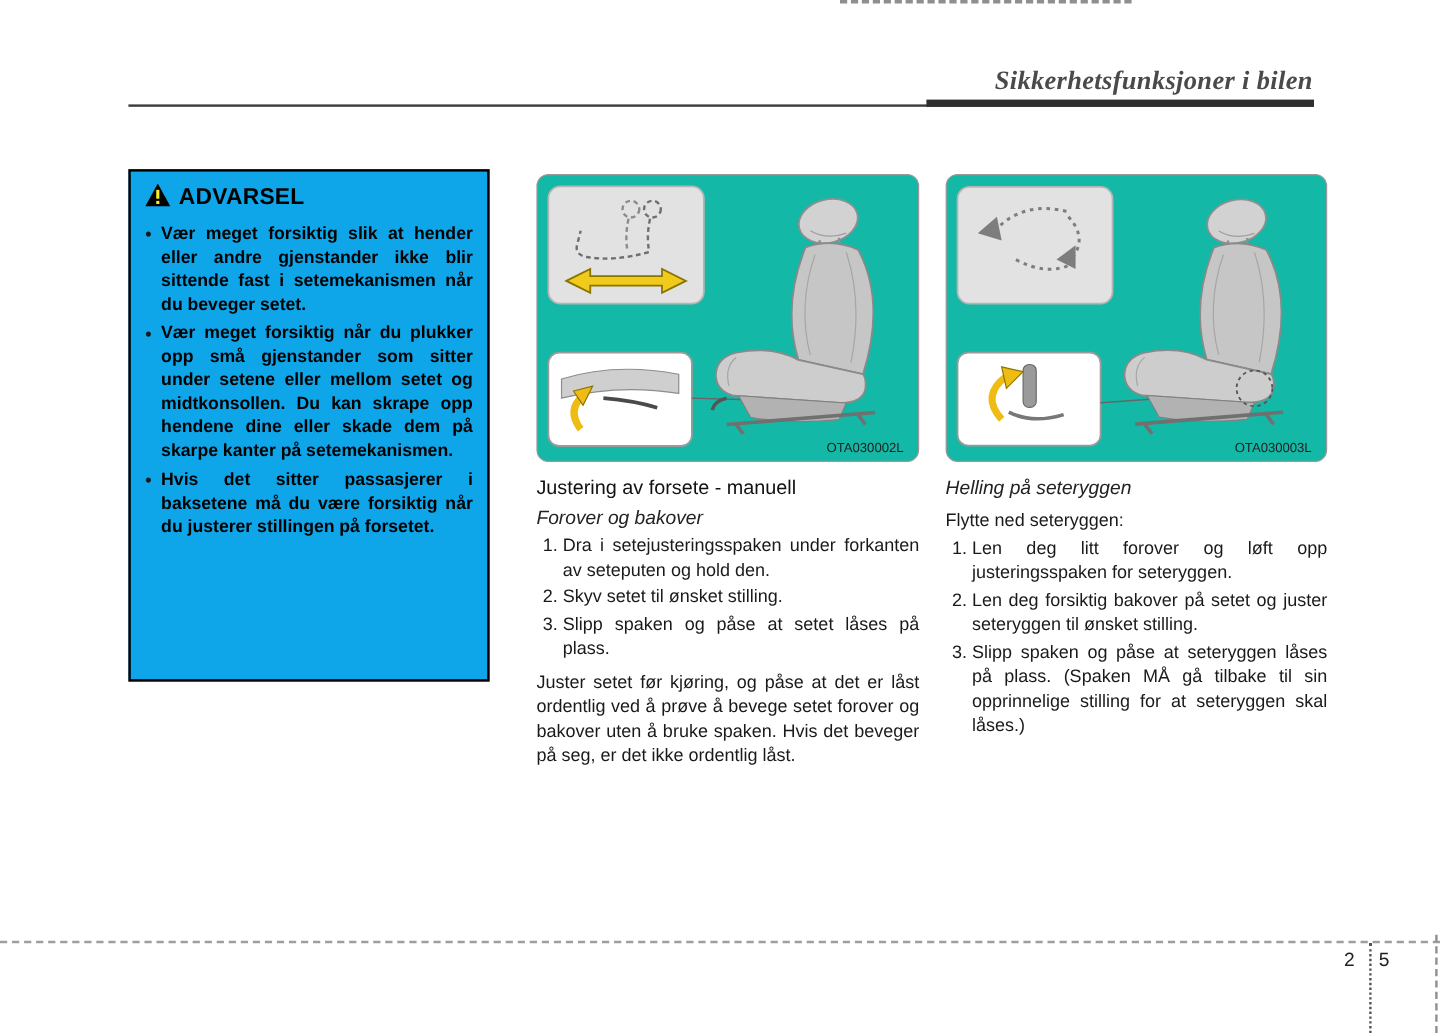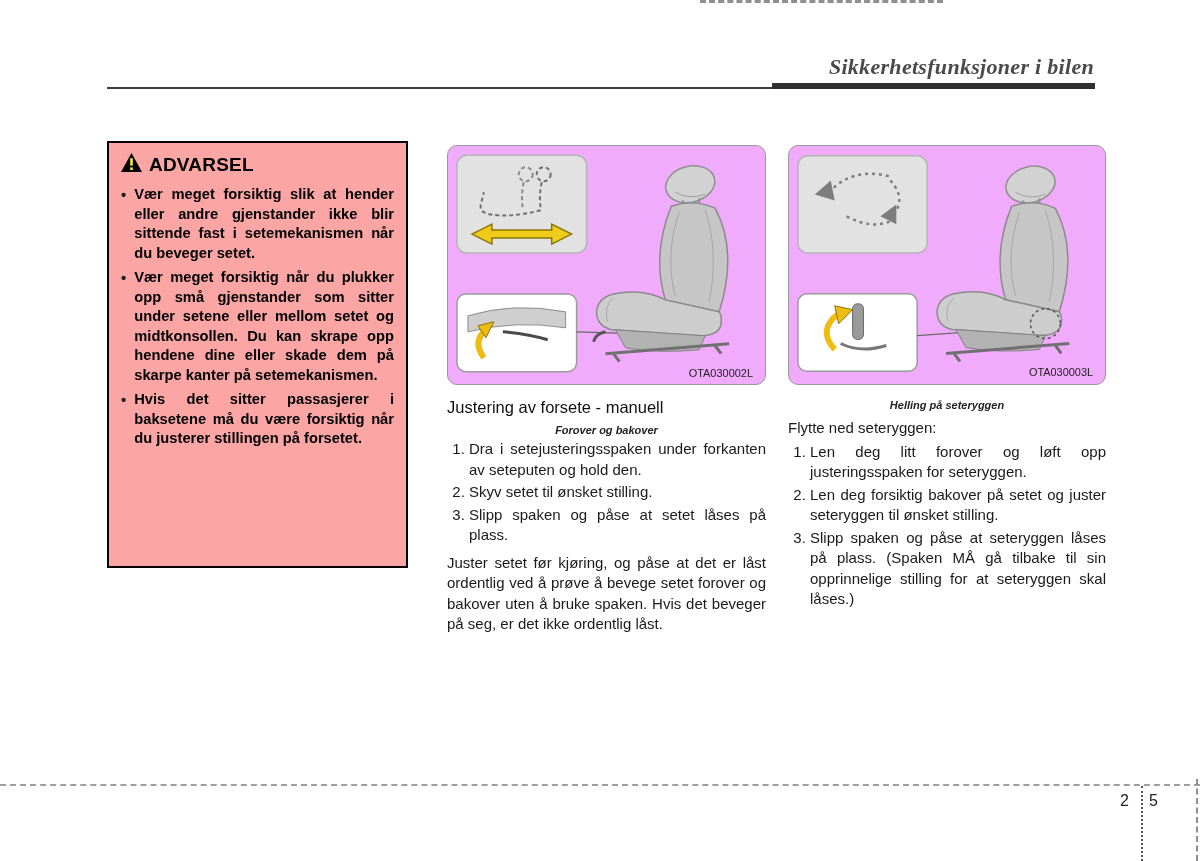--- a/index.html
+++ b/index.html
@@ -19,39 +19,39 @@
   .rule-thick { position:absolute; top:83px; left:772px; width:323px; height:6px; background:#2f2f2f; }
 
   
   .top-dash    { position:absolute; top:0; left:700px; width:243px; border-top:3px dashed #8f8f8f; }
   .bottom-dash { position:absolute; top:784px; left:0; width:1200px; border-top:2px dashed #9e9e9e; }
   .right-dash  { position:absolute; top:779px; left:1196px; height:82px; border-left:2px dashed #8f8f8f; }
 
   
   .warning-box {
     position:absolute; left:107px; top:141px; width:301px; height:427px;
-    background:#fca5a5; border:2px solid #000; padding:10px 12px 8px 12px;
+    background:#0ea5e9; border:2px solid #000; padding:10px 12px 8px 12px;
   }
   .warning-header { display:flex; align-items:center; gap:7px; margin-bottom:9px; }
   .warning-title  { font-size:19px; font-weight:bold; letter-spacing:0.2px; color:#000; }
   .warning-list   { list-style:none; }
   .warning-list li { display:flex; gap:8px; margin-bottom:5px; }
   .warning-list li::before { content:"•"; font-weight:bold; font-size:15px; line-height:19.5px; }
   .warning-text { font-size:14.7px; font-weight:bold; line-height:19.5px; text-align:justify; color:#000; }
 
   
   .col { position:absolute; top:145px; width:319px; }
   .col-mid   { left:447px; }
   .col-right { left:788px; width:318px; }
 
-  .figure { height:240px; border:1.5px solid #999; border-radius:10px; background:#f0abfc; overflow:hidden; }
+  .figure { height:240px; border:1.5px solid #999; border-radius:10px; background:#14b8a6; overflow:hidden; }
   .figure svg { display:block; width:100%; height:100%; }
 
   .section-heading { margin-top:13px; font-size:16.5px; font-weight:normal; color:#111; }
-  .sub-heading     { margin-top:7px; font-size:11px; font-weight:bold; font-style:italic; color:#222;text-align:center; }
+  .sub-heading     { margin-top:7px; font-size:16px; font-weight:normal; font-style:italic; color:#222; }
   .col-right .sub-heading { margin-top:14px; }
   .intro { margin-top:7px; font-size:15px; line-height:20.5px; }
   .steps { margin-top:3px; padding-left:22px; list-style:decimal; }
   .steps li { font-size:15px; line-height:20.5px; text-align:justify; margin-top:2px; }
   .note { margin-top:7px; font-size:15px; line-height:20.5px; text-align:justify; }
 
   
   .pageno-sep   { position:absolute; top:786px; left:1141px; height:75px; border-left:2px dotted #555; }
   .pageno-left  { position:absolute; top:792px; left:1120px; font-size:16px; color:#222; }
   .pageno-right { position:absolute; top:792px; left:1149px; font-size:16px; color:#222; }

